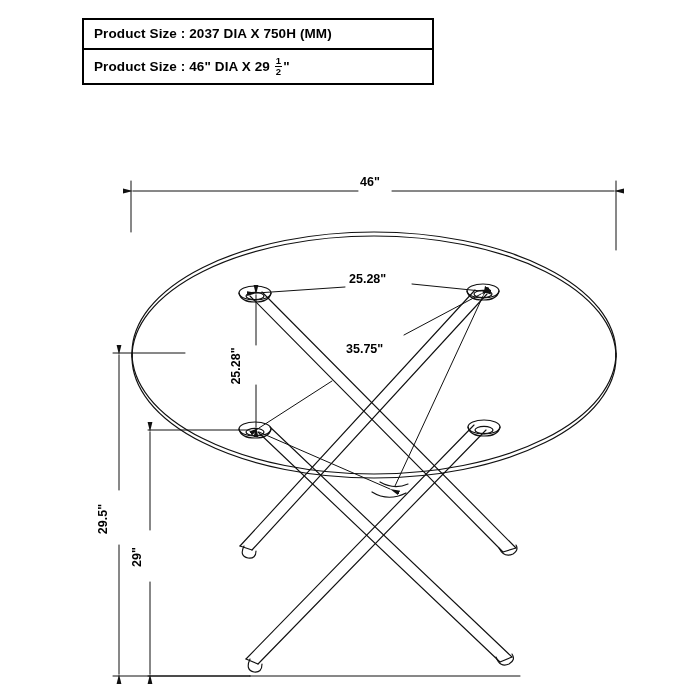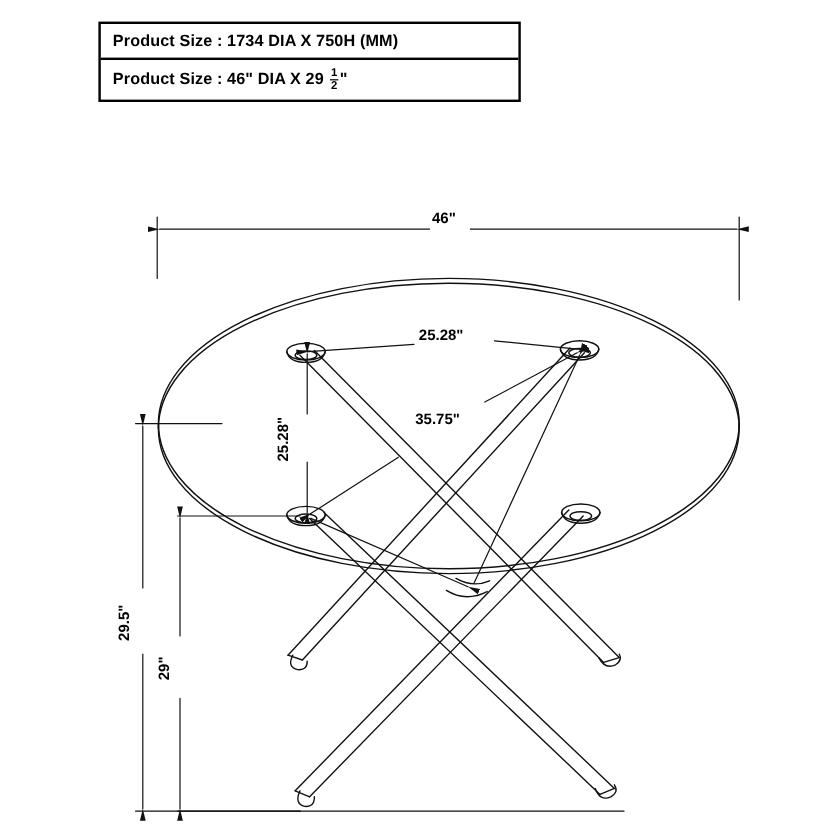--- a/index.html
+++ b/index.html
@@ -70,21 +70,21 @@
     position: absolute;
     left: 0; top: 0;
   }
 </style>
 </head>
 <body>
 
 <div id="stage">
 
   <div class="spec-box">
-    <div class="spec-row">Product Size : 1734 DIA X 750H (MM)</div>
+    <div class="spec-row">Product Size : 2037 DIA X 750H (MM)</div>
     <div class="spec-row"><span>Product Size : 46" DIA X 29 </span><span class="frac"><span class="num">1</span><span class="den">2</span></span><span>"</span></div>
   </div>
 
   <svg class="svg-layer" width="700" height="700" viewBox="0 0 700 700">
     <defs>
       <marker id="arrL" markerWidth="12" markerHeight="8" refX="10" refY="4" orient="auto" markerUnits="userSpaceOnUse">
         <path d="M10,4 L0,1.6 L0,6.4 Z" fill="#111"></path>
       </marker>
       <marker id="arrR" markerWidth="12" markerHeight="8" refX="2" refY="4" orient="auto" markerUnits="userSpaceOnUse">
         <path d="M2,4 L12,1.6 L12,6.4 Z" fill="#111"></path>

